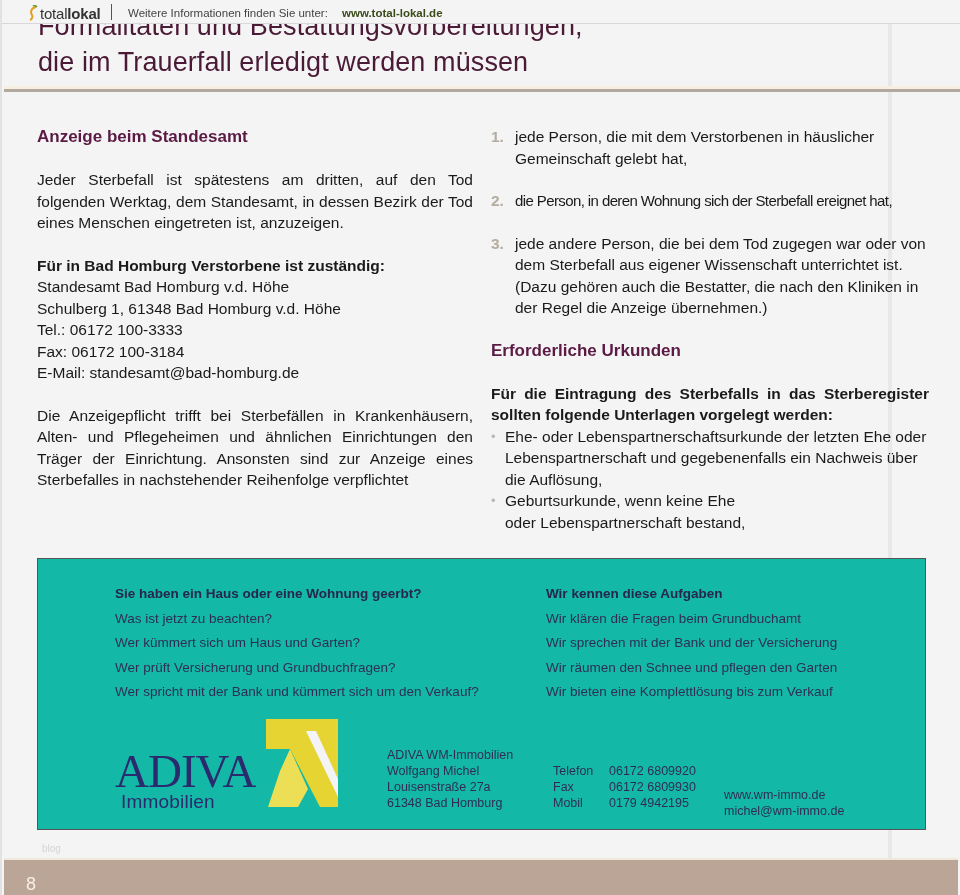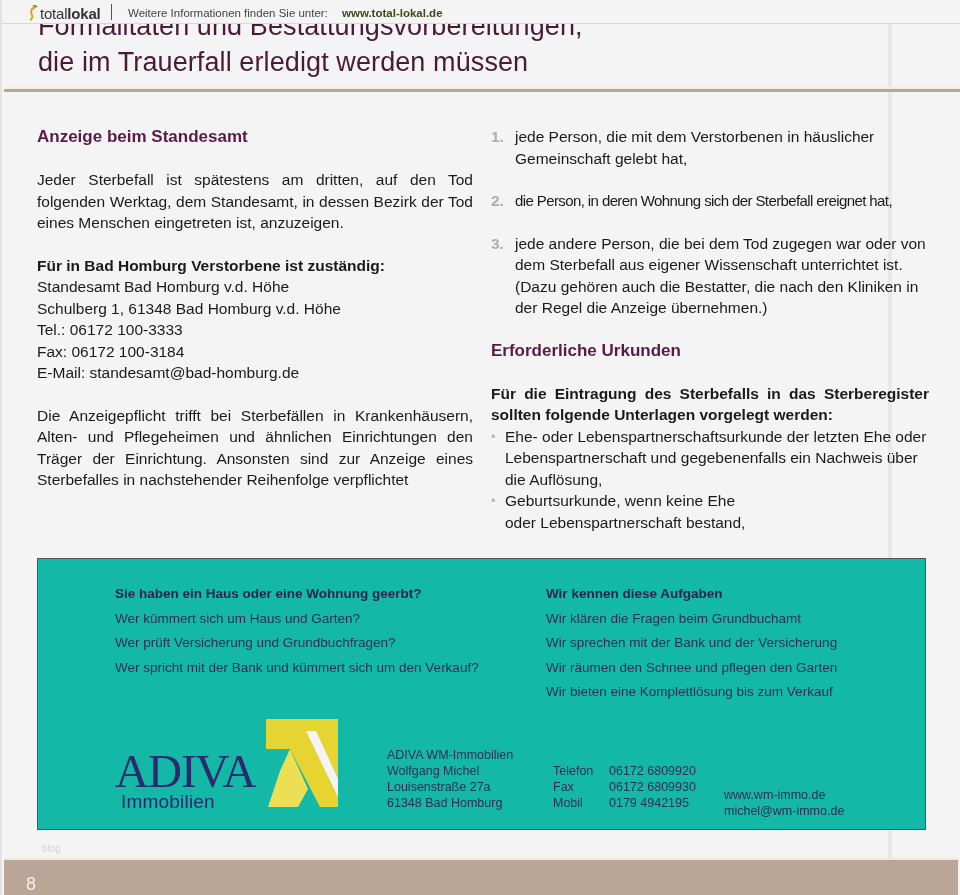--- a/index.html
+++ b/index.html
@@ -124,20 +124,21 @@
     </div>
     <div class="bullet">
       <span class="bullet-dot">•</span>
       <span class="bullet-text" style="padding-right:180px;">Geburtsurkunde, wenn keine Ehe oder Lebenspartnerschaft bestand,</span>
     </div>
   </div>
 
   <div class="ad">
     <div class="ad-col ad-left">
       <div class="ad-h">Sie haben ein Haus oder eine Wohnung geerbt?</div>
+      <div>Was ist jetzt zu beachten?</div>
       <div>Wer kümmert sich um Haus und Garten?</div>
       <div>Wer prüft Versicherung und Grundbuchfragen?</div>
       <div>Wer spricht mit der Bank und kümmert sich um den Verkauf?</div>
     </div>
     <div class="ad-col ad-right">
       <div class="ad-h">Wir kennen diese Aufgaben</div>
       <div>Wir klären die Fragen beim Grundbuchamt</div>
       <div>Wir sprechen mit der Bank und der Versicherung</div>
       <div>Wir räumen den Schnee und pflegen den Garten</div>
       <div>Wir bieten eine Komplettlösung bis zum Verkauf</div>

